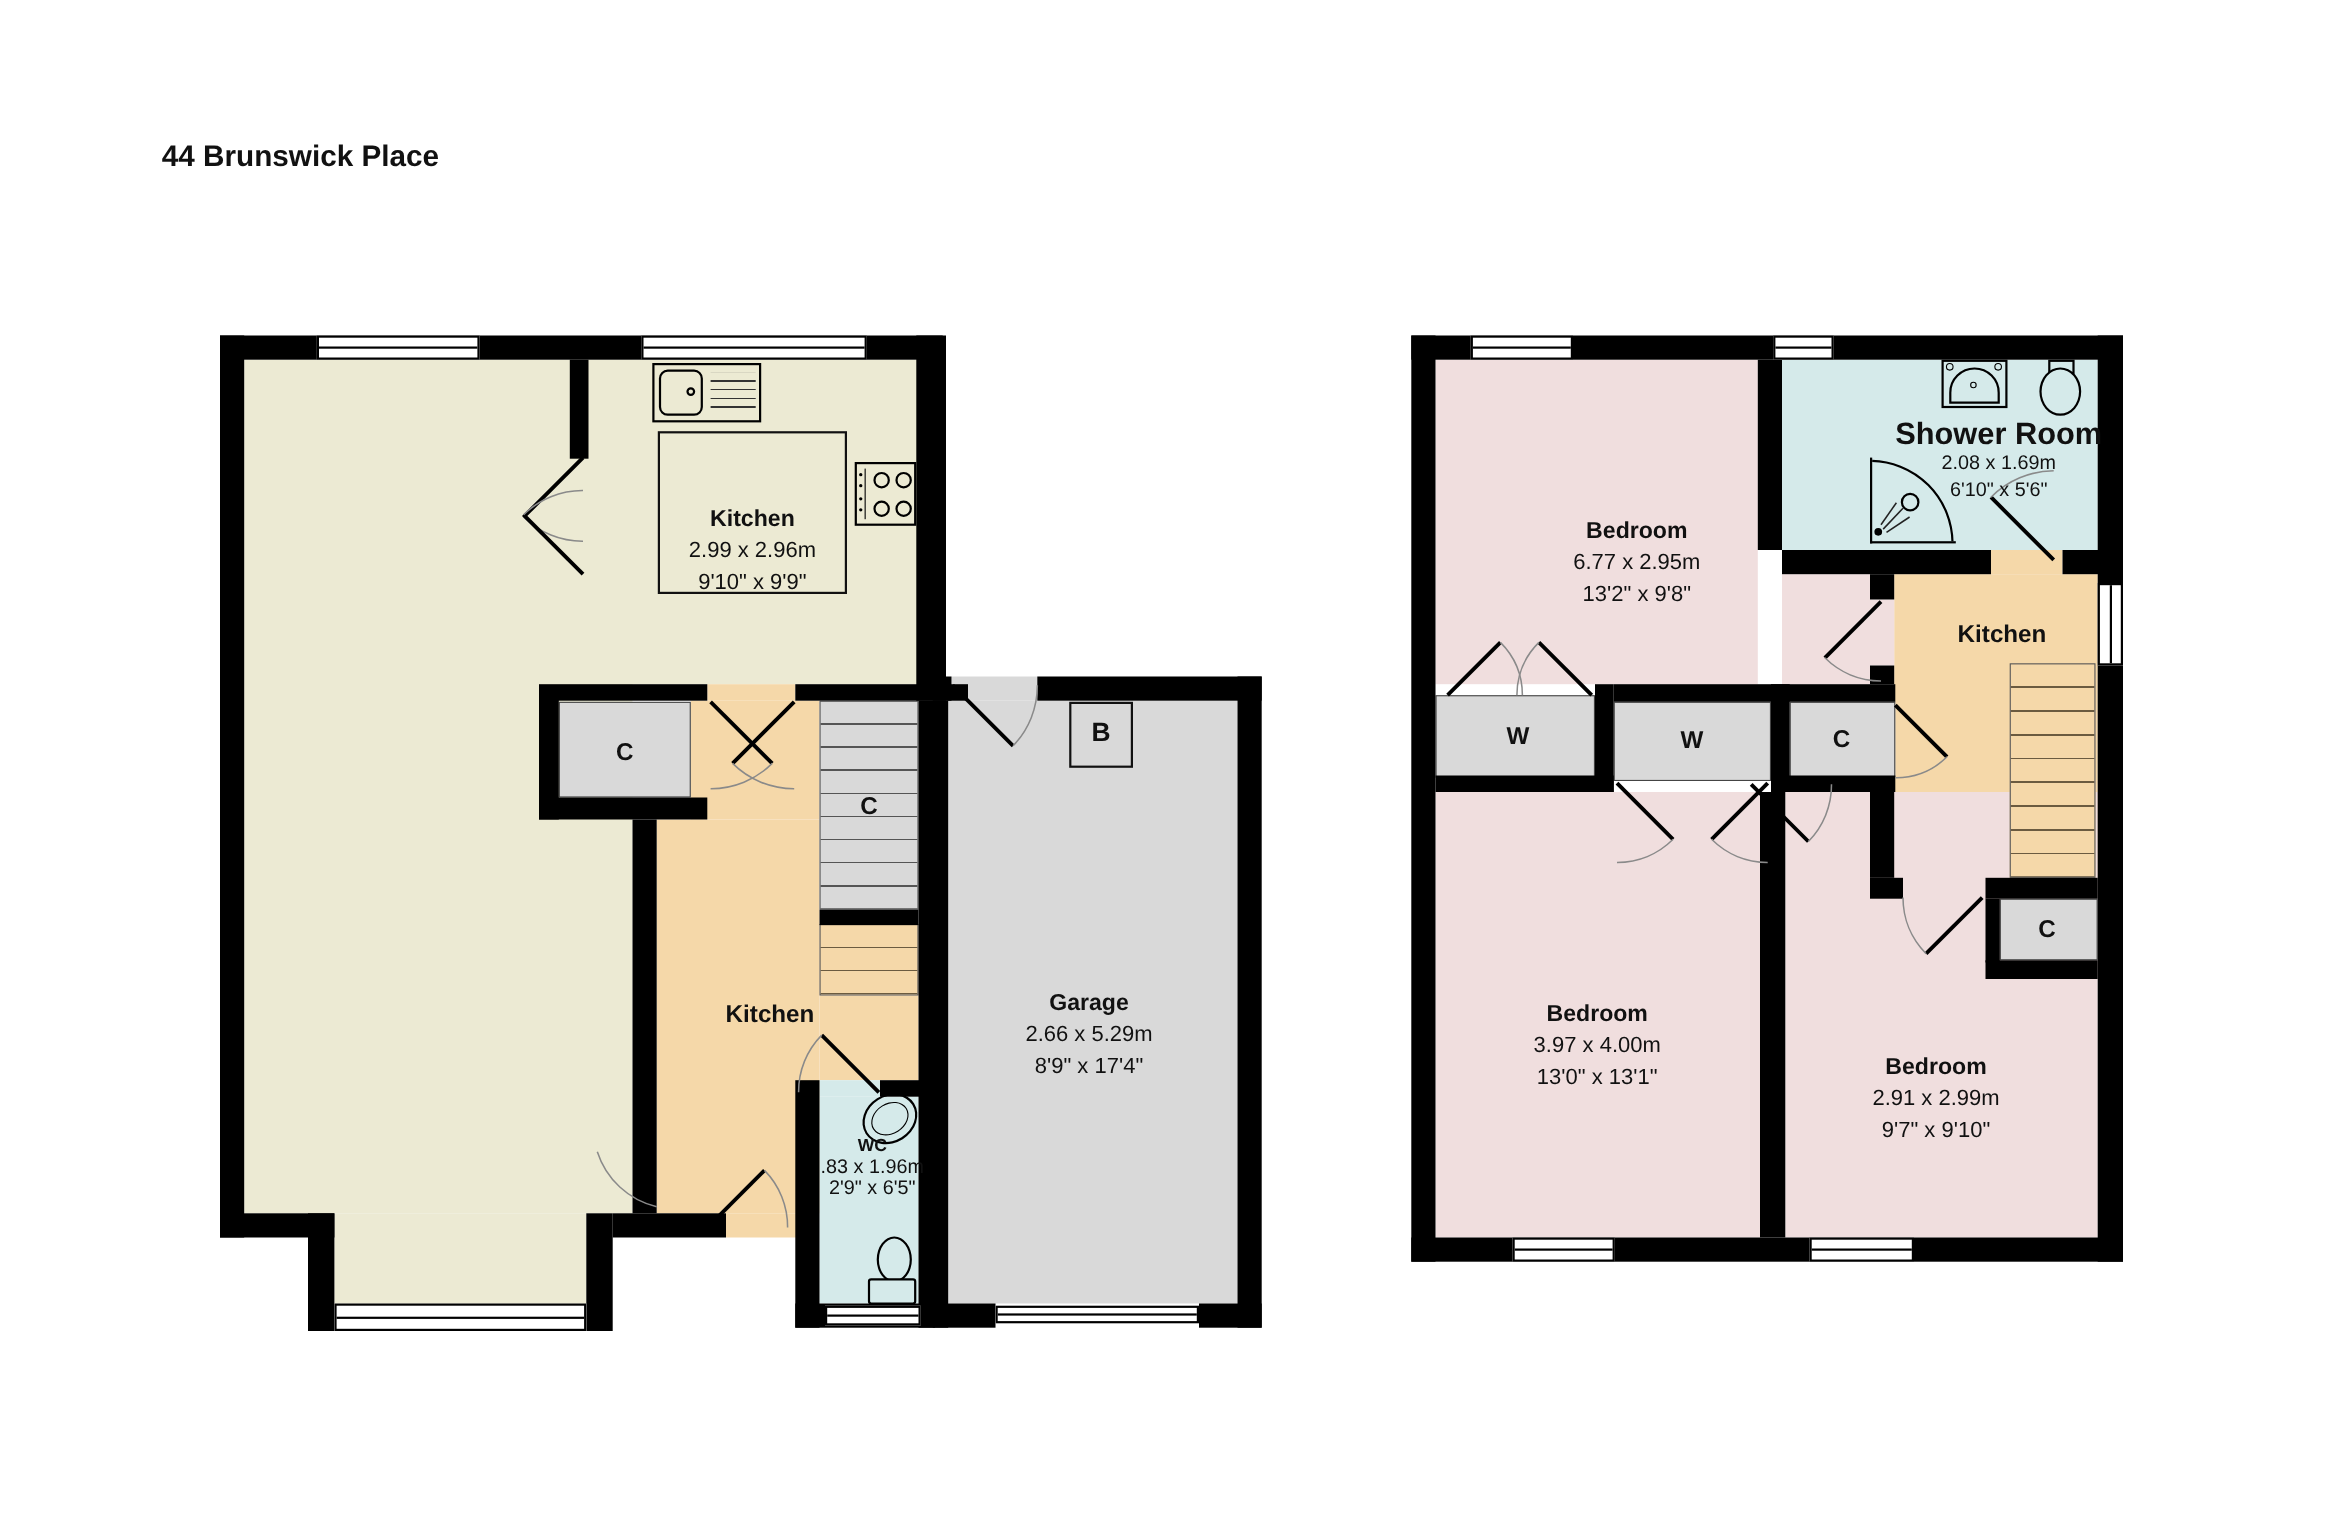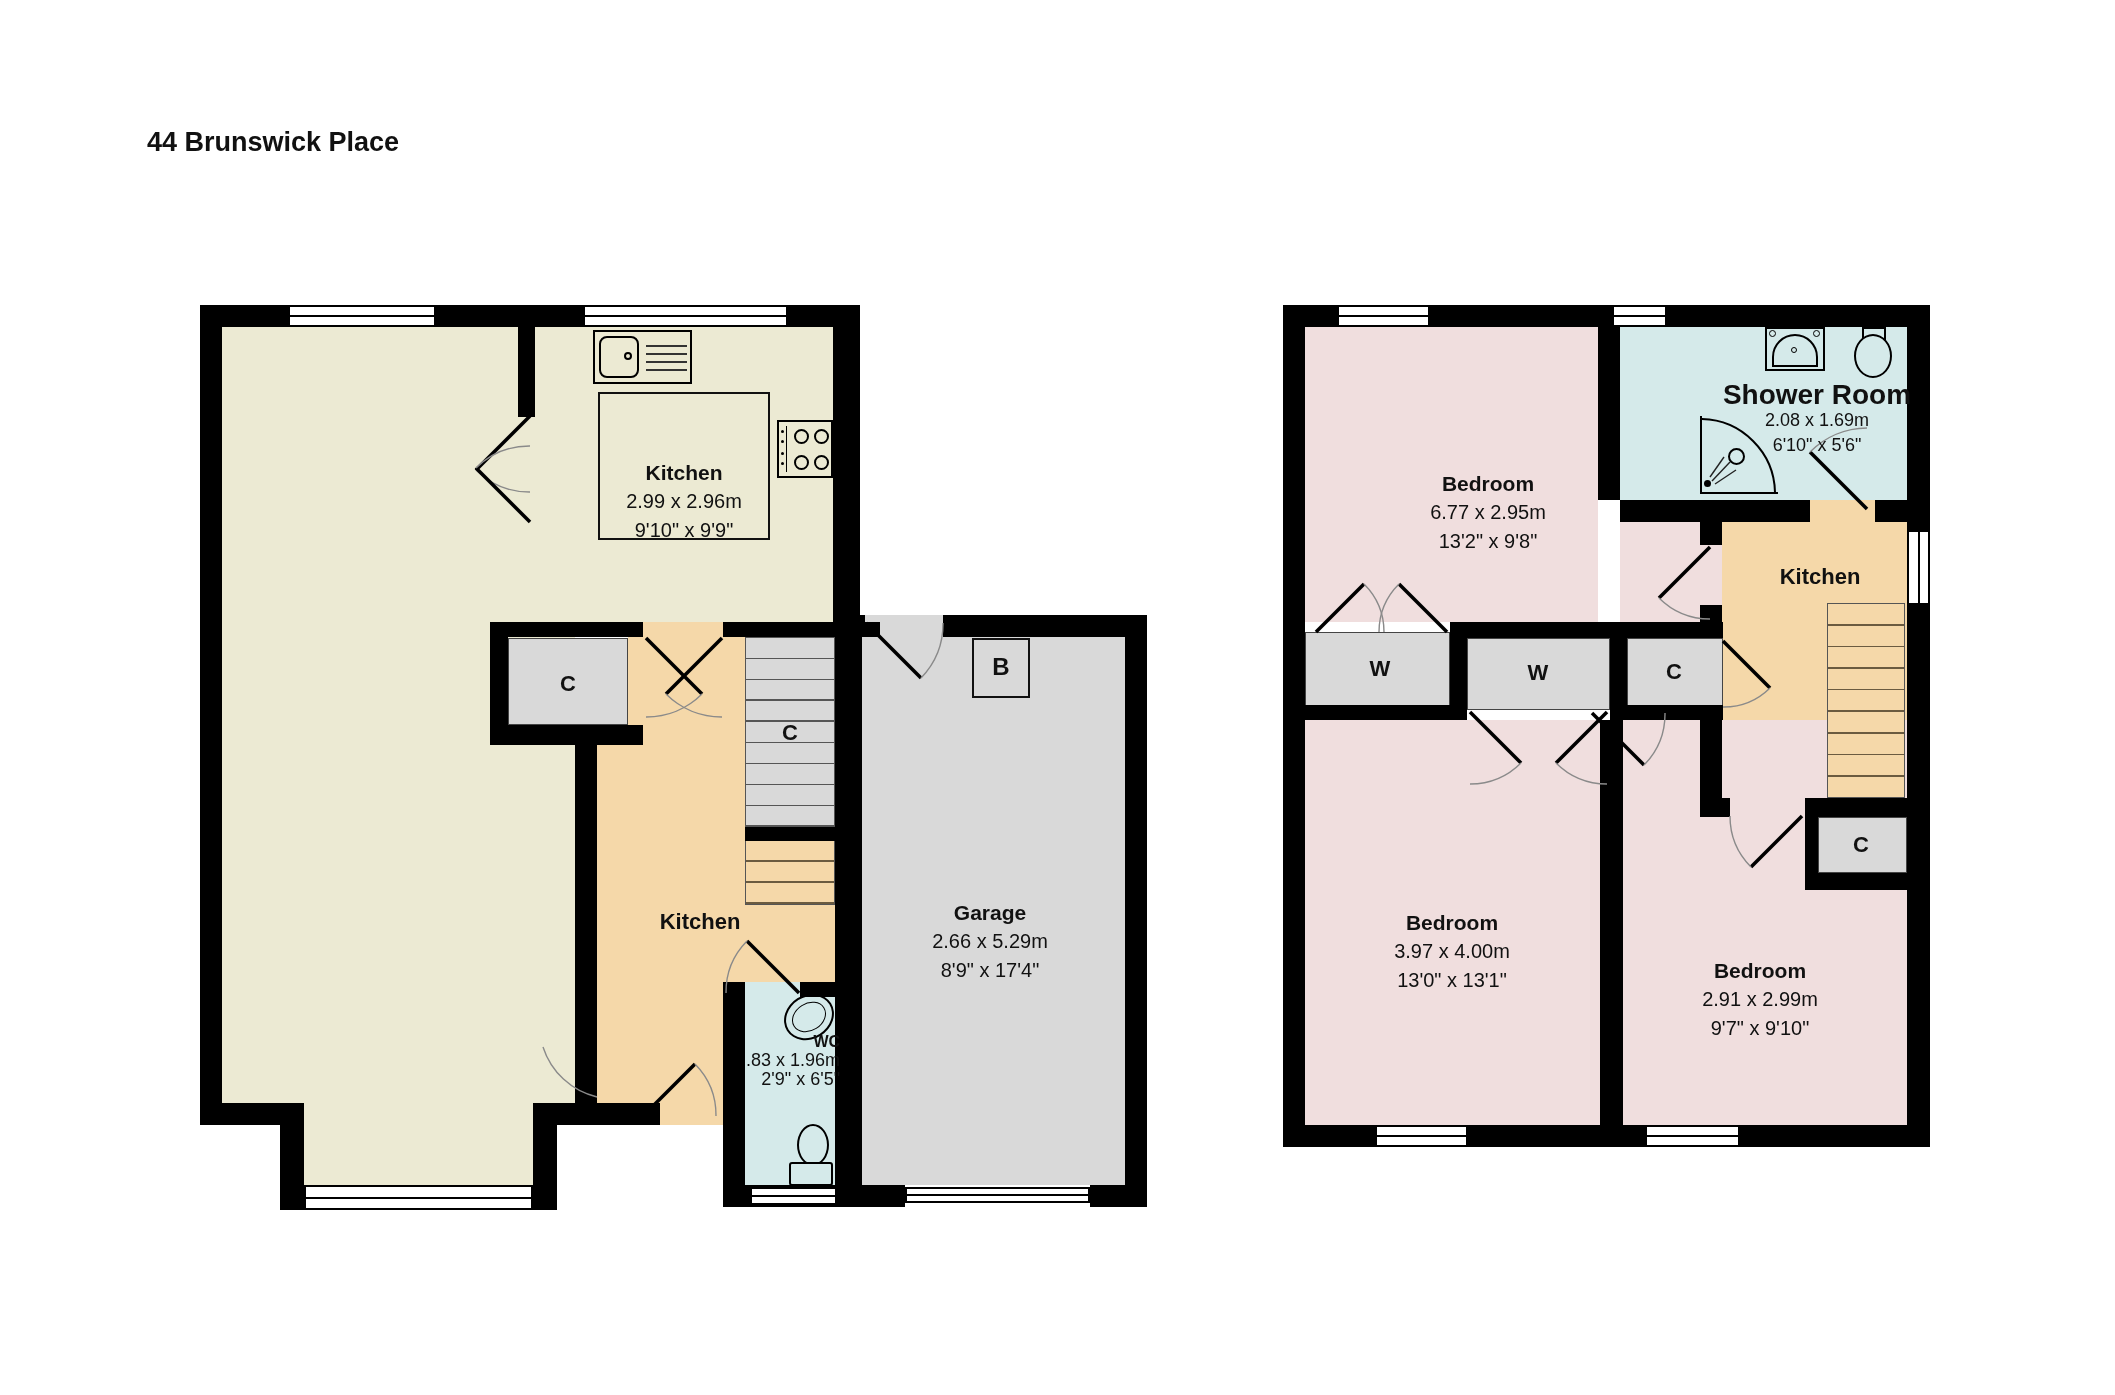--- a/index.html
+++ b/index.html
@@ -121,21 +121,21 @@
   <div class="abs" style="left:789px;top:1162px;width:44px;height:24px;border:2px solid #000;border-radius:3px;box-sizing:border-box;background:#D5EAEA;"></div>
 
   <div class="lbl" style="left:684px;top:501px;">
     <span class="nm">Kitchen</span>
     <span class="dm">2.99 x 2.96m</span>
     <span class="dm">9'10" x 9'9"</span>
   </div>
   <div class="lbl big1" style="left:700px;top:922px;">Kitchen</div>
   <div class="lbl big1" style="left:568px;top:684px;">C</div>
   <div class="lbl big1" style="left:790px;top:733px;">C</div>
-  <div class="lbl tiny" style="left:793px;top:1061px;text-align:right;">
+  <div class="lbl tiny" style="left:793px;top:1061px;">
     <span class="nm">WC</span>
     <span class="dm">.83 x 1.96m</span>
     <span class="dm">2'9" x 6'5"</span>
   </div>
   <div class="lbl" style="left:990px;top:941px;">
     <span class="nm">Garage</span>
     <span class="dm">2.66 x 5.29m</span>
     <span class="dm">8'9" x 17'4"</span>
   </div>
   <div class="lbl" style="left:1001px;top:667px;font-weight:bold;font-size:24px;">B</div>

